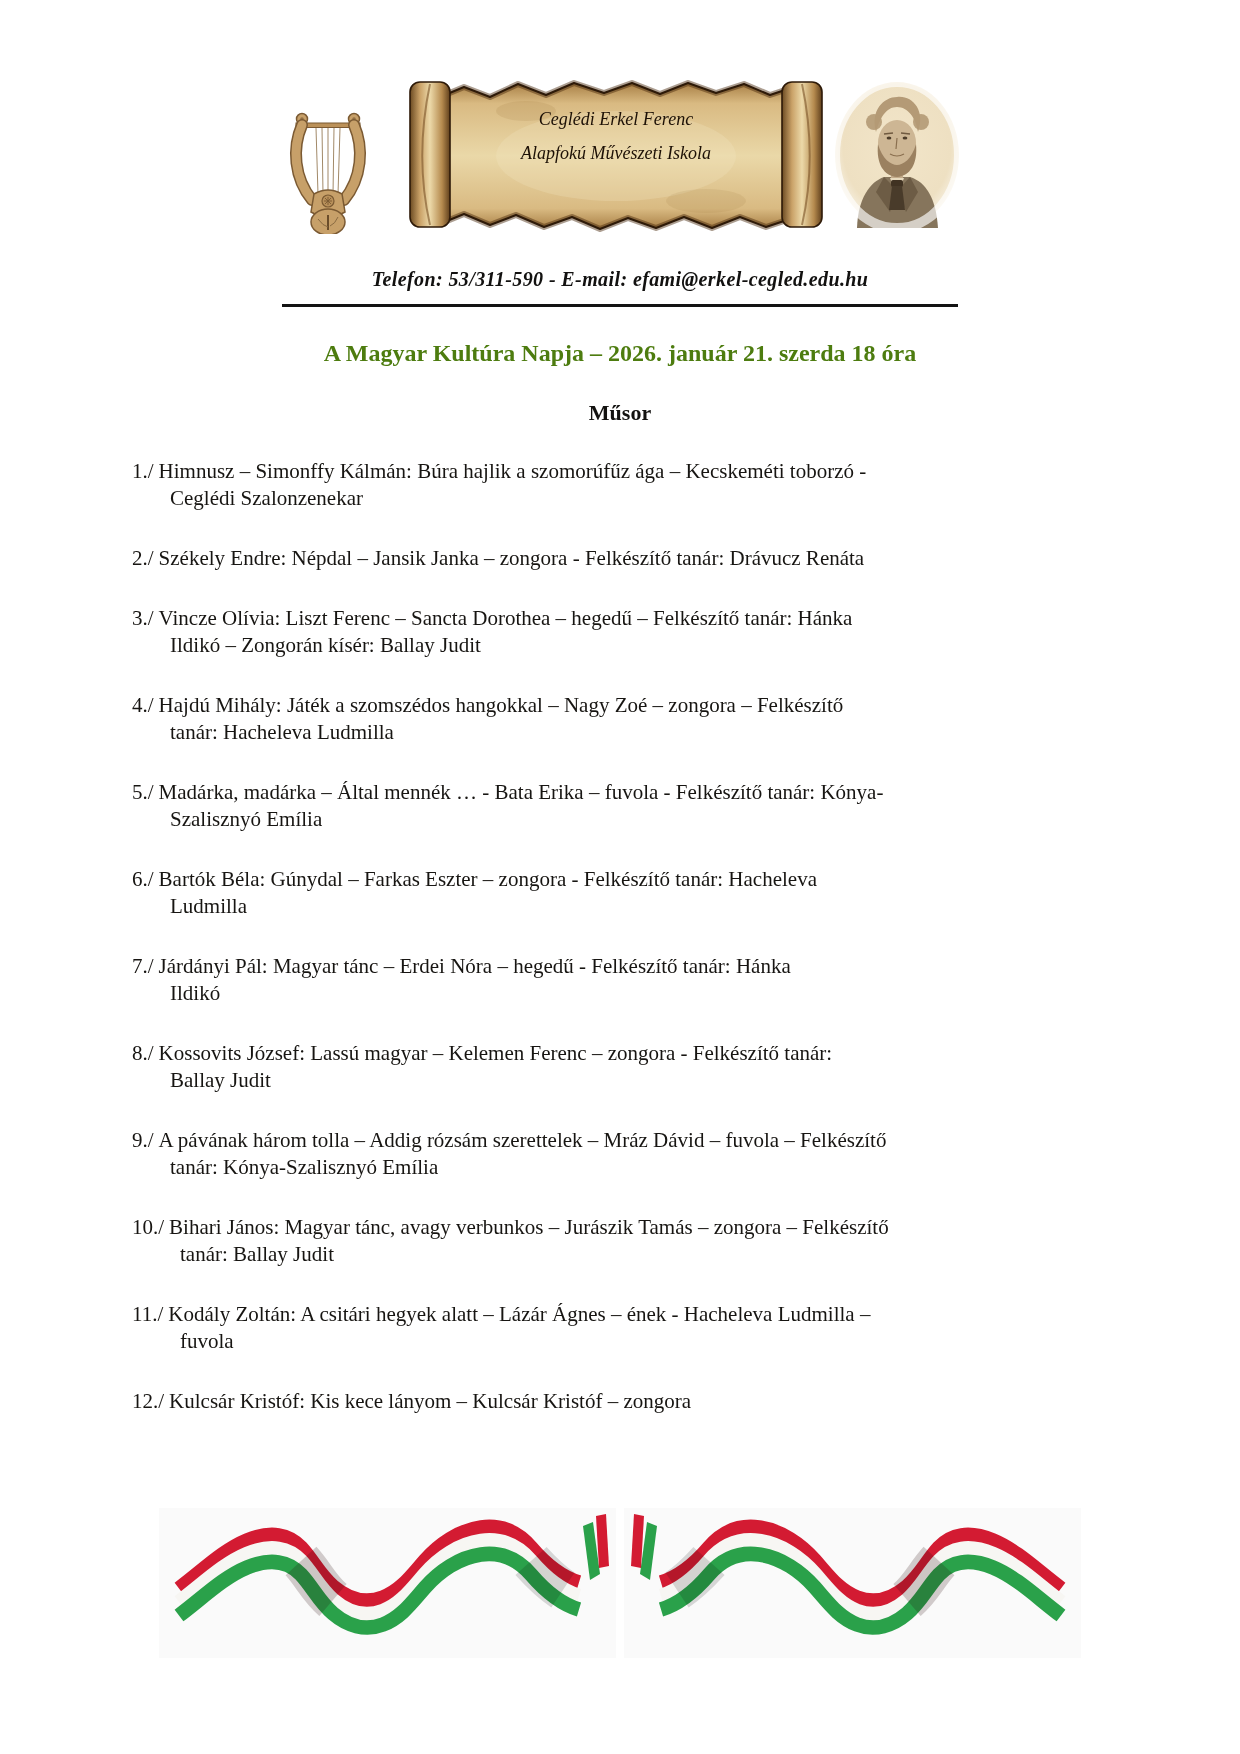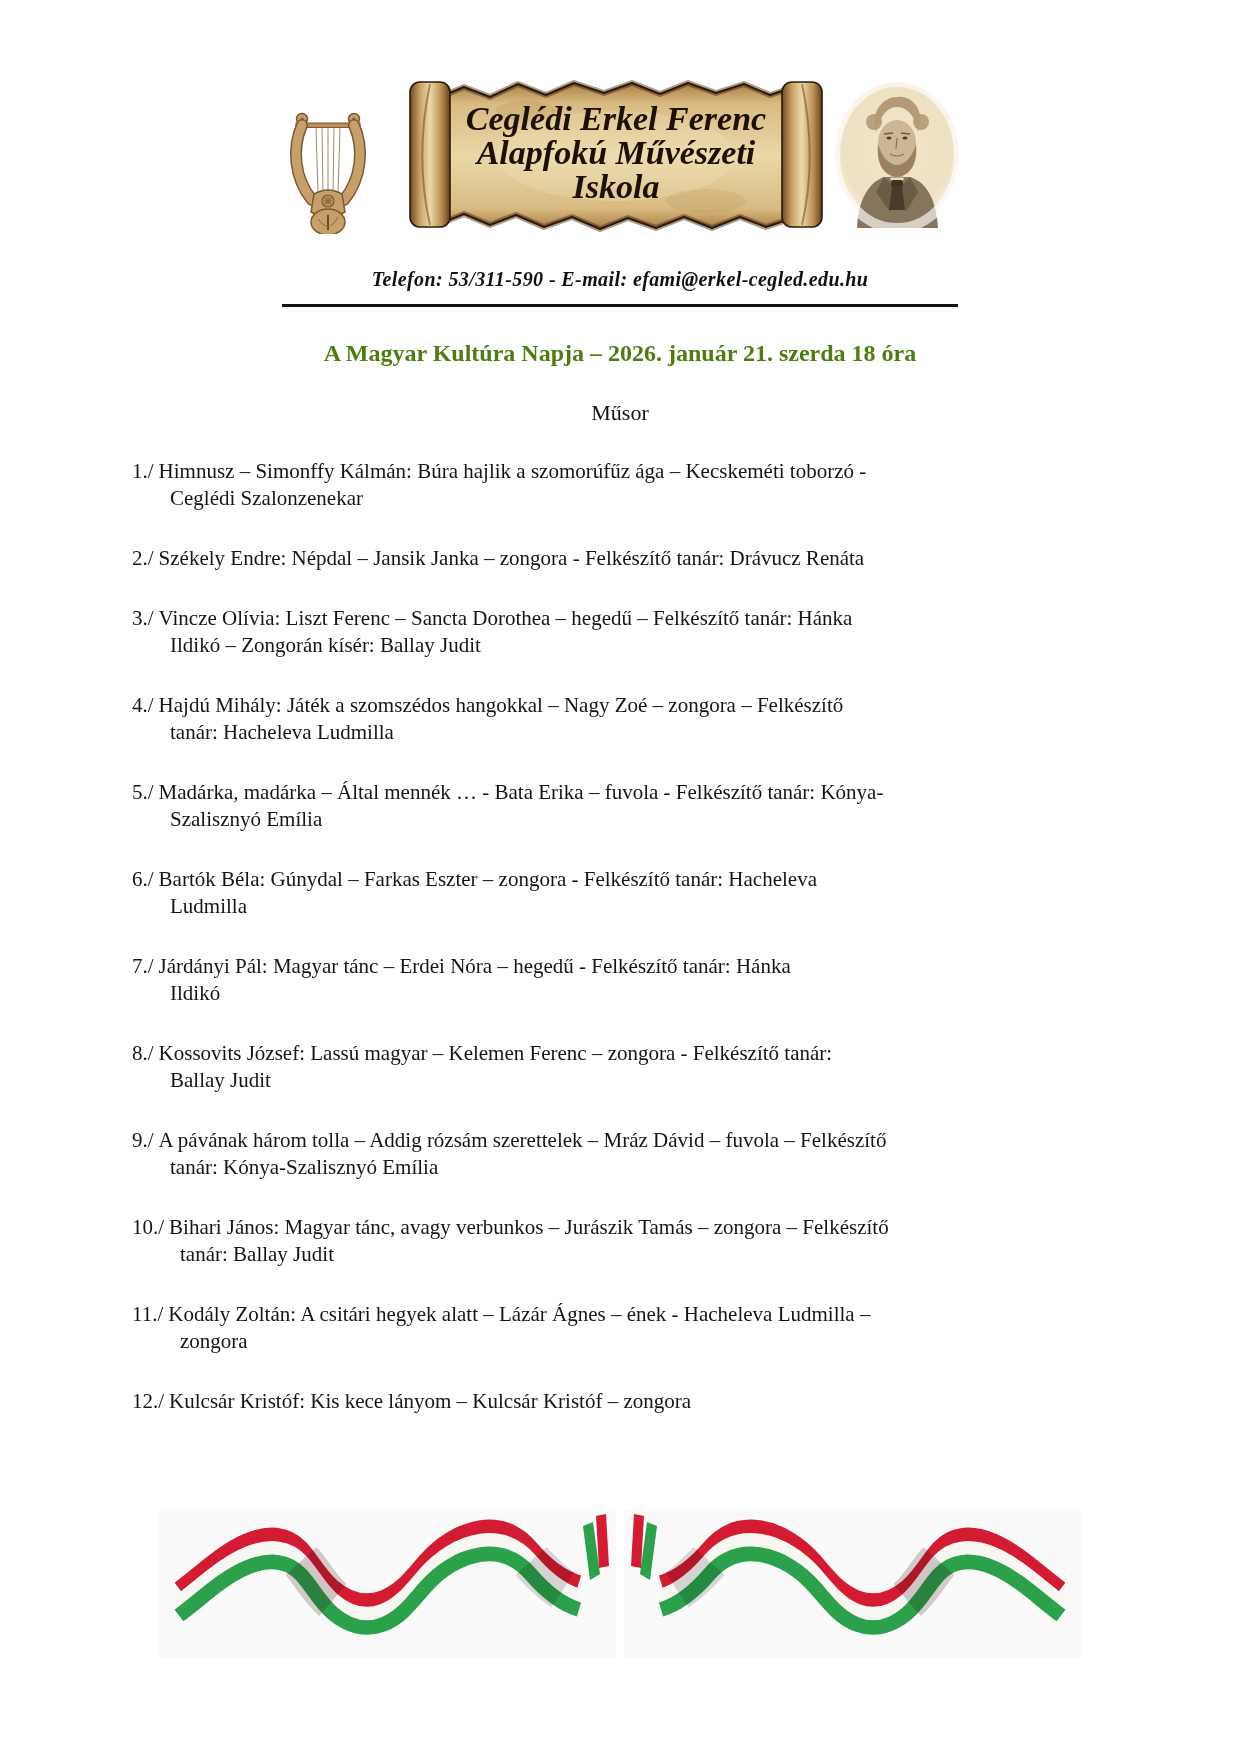--- a/index.html
+++ b/index.html
@@ -4,29 +4,29 @@
 <style>
   html,body{margin:0;padding:0;background:#ffffff;}
   .page{position:relative;width:1240px;height:1754px;background:#ffffff;overflow:hidden;
         font-family:"Liberation Serif","DejaVu Serif",serif;color:#171512;}
   .header-row{position:absolute;top:66px;left:0;width:100%;height:172px;
               display:flex;justify-content:center;align-items:flex-end;}
   .lyre-svg{width:100px;height:130px;margin-right:28px;margin-bottom:4px;}
   .scroll-wrap{position:relative;width:420px;height:167px;}
   .scroll-bg{position:absolute;left:0;top:0;}
   .scroll-text{position:absolute;left:48px;right:48px;top:31px;text-align:center;
-               font-weight:bold;font-style:italic;font-size:34px;line-height:34px;color:#1d1106;}
+               font-weight:normal;font-style:italic;font-size:18px;line-height:34px;color:#1d1106;}
   .portrait-svg{width:130px;height:150px;margin-left:6px;margin-bottom:8px;}
   .contact{position:absolute;top:268px;left:0;width:100%;text-align:center;
            font-weight:bold;font-style:italic;font-size:20px;letter-spacing:0.4px;color:#121110;}
   .rule{position:absolute;top:304px;left:50%;transform:translateX(-50%);width:676px;height:3px;background:#131313;}
   .title{position:absolute;top:340px;left:0;width:100%;text-align:center;
          font-weight:bold;font-size:24px;color:#4d7c0f;}
   .musor{position:absolute;top:400px;left:0;width:100%;text-align:center;
-         font-weight:normal;font-size:22px;color:#131210;}
+         font-weight:bold;font-size:22px;color:#131210;}
   .content{position:absolute;top:458px;left:132px;width:1005px;font-size:21px;line-height:27px;}
   .item{margin:0 0 33px 0;padding-left:38px;text-indent:-38px;}
   .item.wide{padding-left:48px;text-indent:-48px;}
   .num{margin-right:5px;}
   .closing{margin:0;text-align:center;font-size:21px;}
   .ribbons{position:absolute;top:1508px;left:0;width:100%;display:flex;justify-content:center;gap:8px;}
   .ribbon-box{width:457px;height:150px;background:#fafafa;overflow:hidden;}
   .ribbon-box svg{display:block;width:457px;height:150px;}
   .hidden-defs{position:absolute;width:0;height:0;overflow:hidden;}
 </style>
@@ -163,21 +163,21 @@
         <p class="item"><span class="num">1./</span><span>Himnusz – Simonffy Kálmán: Búra hajlik a szomorúfűz ága – Kecskeméti toborzó -</span><br><span>Ceglédi Szalonzenekar</span></p>
         <p class="item"><span class="num">2./</span><span>Székely Endre: Népdal – Jansik Janka – zongora - Felkészítő tanár: Drávucz Renáta</span></p>
         <p class="item"><span class="num">3./</span><span>Vincze Olívia: Liszt Ferenc – Sancta Dorothea – hegedű – Felkészítő tanár: Hánka</span><br><span>Ildikó – Zongorán kísér: Ballay Judit</span></p>
         <p class="item"><span class="num">4./</span><span>Hajdú Mihály: Játék a szomszédos hangokkal – Nagy Zoé – zongora – Felkészítő</span><br><span>tanár: Hacheleva Ludmilla</span></p>
         <p class="item"><span class="num">5./</span><span>Madárka, madárka – Által mennék … - Bata Erika – fuvola - Felkészítő tanár: Kónya-</span><br><span>Szalisznyó Emília</span></p>
         <p class="item"><span class="num">6./</span><span>Bartók Béla: Gúnydal – Farkas Eszter – zongora - Felkészítő tanár: Hacheleva</span><br><span>Ludmilla</span></p>
         <p class="item"><span class="num">7./</span><span>Járdányi Pál: Magyar tánc – Erdei Nóra – hegedű - Felkészítő tanár: Hánka</span><br><span>Ildikó</span></p>
         <p class="item"><span class="num">8./</span><span>Kossovits József: Lassú magyar – Kelemen Ferenc – zongora - Felkészítő tanár:</span><br><span>Ballay Judit</span></p>
         <p class="item"><span class="num">9./</span><span>A pávának három tolla – Addig rózsám szerettelek – Mráz Dávid – fuvola – Felkészítő</span><br><span>tanár: Kónya-Szalisznyó Emília</span></p>
         <p class="item wide"><span class="num">10./</span><span>Bihari János: Magyar tánc, avagy verbunkos – Jurászik Tamás – zongora – Felkészítő</span><br><span>tanár: Ballay Judit</span></p>
-        <p class="item wide"><span class="num">11./</span><span>Kodály Zoltán: A csitári hegyek alatt – Lázár Ágnes – ének - Hacheleva Ludmilla –</span><br><span>zongora</span></p>
+        <p class="item wide"><span class="num">11./</span><span>Kodály Zoltán: A csitári hegyek alatt – Lázár Ágnes – ének - Hacheleva Ludmilla –</span><br><span>fuvola</span></p>
         <p class="item wide"><span class="num">12./</span><span>Kulcsár Kristóf: Kis kece lányom – Kulcsár Kristóf – zongora</span></p>
       </div>
   </div>
 
   <div class="ribbons">
     <div class="ribbon-box">
       <svg viewBox="0 0 457 150">
         <use href="#ribbonArt"></use>
       </svg>
     </div>

